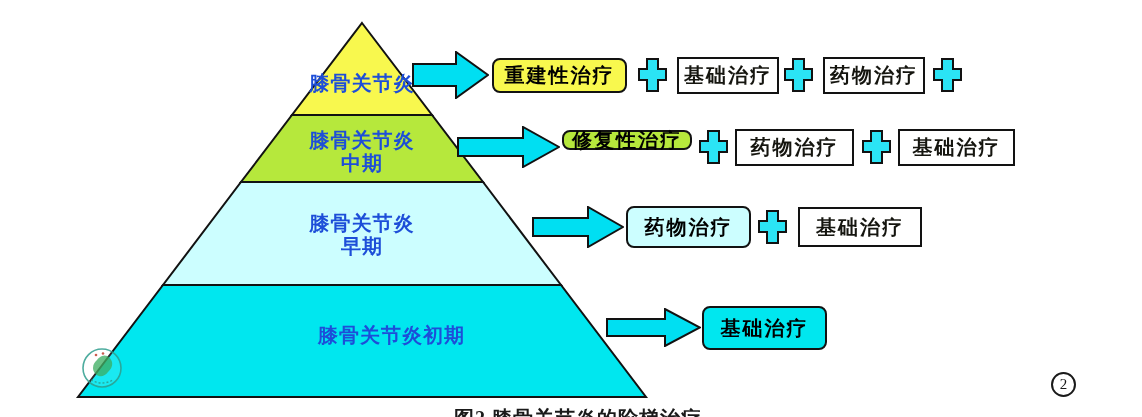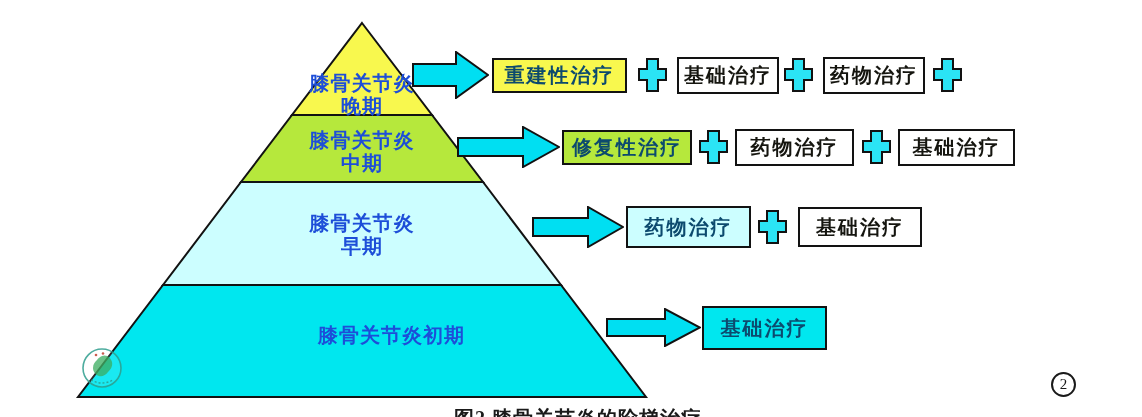--- a/index.html
+++ b/index.html
@@ -10,21 +10,21 @@
   .abs{position:absolute;}
   .pyr-label{
     position:absolute;text-align:center;font-weight:bold;font-size:20px;line-height:23px;
     color:#1d4ed8;letter-spacing:1px;white-space:nowrap;
   }
   .tbox{
     position:absolute;box-sizing:border-box;border:2px solid #121212;background:#fff;
     display:flex;align-items:center;justify-content:center;
     font-weight:bold;font-size:20px;letter-spacing:2px;color:#15150f;white-space:nowrap;
   }
-  .tbox.colored{color:#0c4a6e;}
+  .tbox.colored{color:#000000;border-radius:8px;}
   .caption{
     position:absolute;top:405px;left:400px;width:356px;text-align:center;
     font-weight:bold;font-size:20px;color:#1a1a1a;letter-spacing:1px;white-space:nowrap;
   }
   .page-marker{
     position:absolute;left:1051px;top:372px;width:21px;height:21px;border:2px solid #1a1a1a;
     border-radius:50%;display:flex;align-items:center;justify-content:center;
     font-size:15px;color:#1a1a1a;font-family:"Liberation Serif",serif;
   }
   .watermark{position:absolute;left:81px;top:347px;width:42px;height:42px;opacity:.85;z-index:3;}
@@ -37,21 +37,20 @@
 
   <svg class="abs" style="left:0;top:0;" width="1142" height="417" viewBox="0 0 1142 417">
     <polygon points="362,23 432,115 292,115" stroke="#121212" stroke-width="2" fill="#F8F84E"></polygon>
     <polygon points="292,115 432,115 483,182 241,182" stroke="#121212" stroke-width="2" fill="#B6E83C"></polygon>
     <polygon points="241,182 483,182 561,285 163,285" stroke="#121212" stroke-width="2" fill="#CCFEFF"></polygon>
     <polygon points="163,285 561,285 646,397 78,397" stroke="#121212" stroke-width="2" fill="#00E7EF"></polygon>
   </svg>
 
   <div class="pyr-label" style="left:262px;top:72px;width:200px;">
     <div>膝骨关节炎</div>
-    <div>晚期</div>
   </div>
   <div class="pyr-label" style="left:262px;top:129px;width:200px;">
     <div>膝骨关节炎</div>
     <div>中期</div>
   </div>
   <div class="pyr-label" style="left:262px;top:212px;width:200px;">
     <div>膝骨关节炎</div>
     <div>早期</div>
   </div>
   <div class="pyr-label" style="left:265px;top:324px;width:200px;text-align:right;">
@@ -70,21 +69,21 @@
     <path d="M9 1 H20 V11 H28 V22 H20 V33 H9 V22 H1 V11 H9 Z" stroke="#121212" stroke-width="2" fill="#2BE4F5"></path>
   </svg>
   <div class="tbox" style="left:823px;top:57px;width:102px;height:37px;">药物治疗</div>
   <svg class="abs" style="left:933px;top:58px;" width="29" height="34" viewBox="0 0 29 34">
     <path d="M9 1 H20 V11 H28 V22 H20 V33 H9 V22 H1 V11 H9 Z" stroke="#121212" stroke-width="2" fill="#2BE4F5"></path>
   </svg>
 
   <svg class="abs" style="left:457px;top:126px;" width="103" height="42" viewBox="0 0 103 42">
     <path d="M1 12 H66 V1 L102 21 L66 41 V30 H1 Z" stroke="#121212" stroke-width="2" fill="#00DFF2"></path>
   </svg>
-  <div class="tbox colored" style="left: 562px; top: 130px; width: 130px; height: 35px; background-color: rgb(182, 232, 60);">修复性治疗</div>
+  <div class="tbox colored" style="left: 562px; top: 130px; width: 130px; height: 20px; background-color: rgb(182, 232, 60);">修复性治疗</div>
   <svg class="abs" style="left:699px;top:130px;" width="29" height="34" viewBox="0 0 29 34">
     <path d="M9 1 H20 V11 H28 V22 H20 V33 H9 V22 H1 V11 H9 Z" stroke="#121212" stroke-width="2" fill="#2BE4F5"></path>
   </svg>
   <div class="tbox" style="left:735px;top:129px;width:119px;height:37px;">药物治疗</div>
   <svg class="abs" style="left:862px;top:130px;" width="29" height="34" viewBox="0 0 29 34">
     <path d="M9 1 H20 V11 H28 V22 H20 V33 H9 V22 H1 V11 H9 Z" stroke="#121212" stroke-width="2" fill="#2BE4F5"></path>
   </svg>
   <div class="tbox" style="left:898px;top:129px;width:117px;height:37px;">基础治疗</div>
 
   <svg class="abs" style="left:532px;top:206px;" width="92" height="42" viewBox="0 0 92 42">

